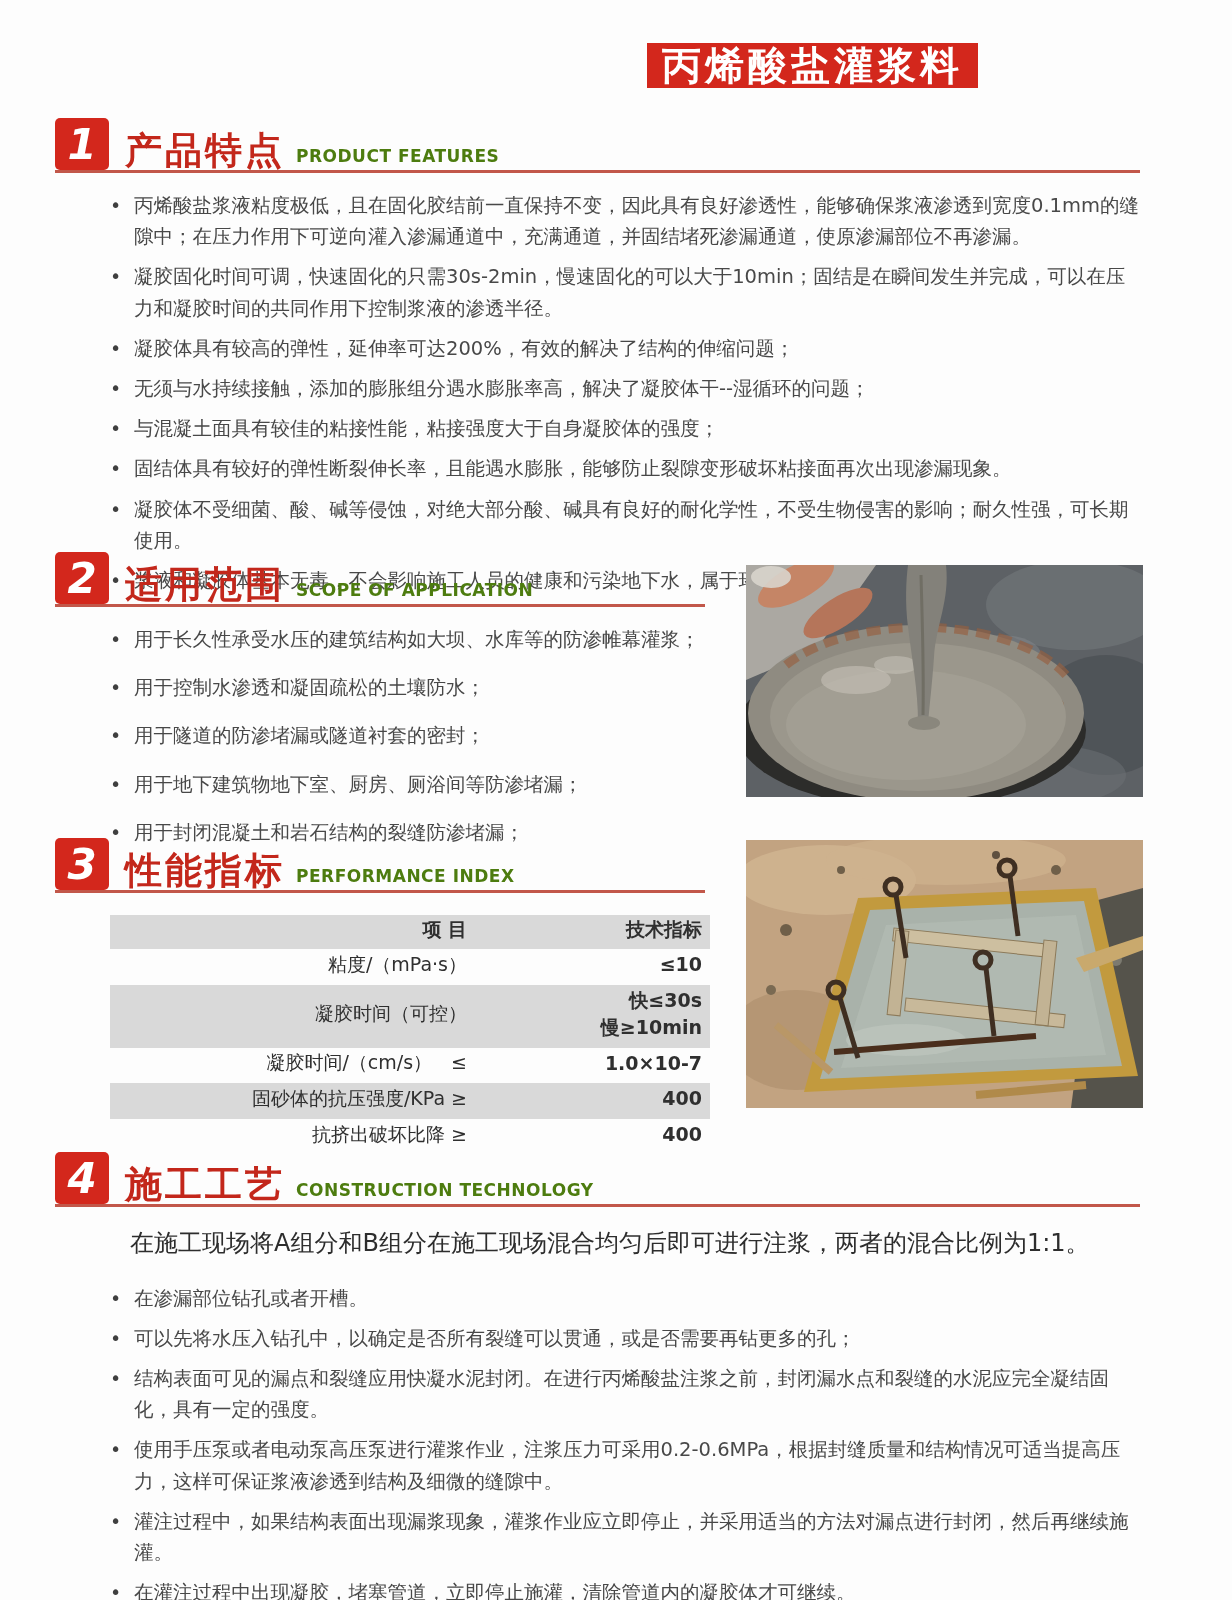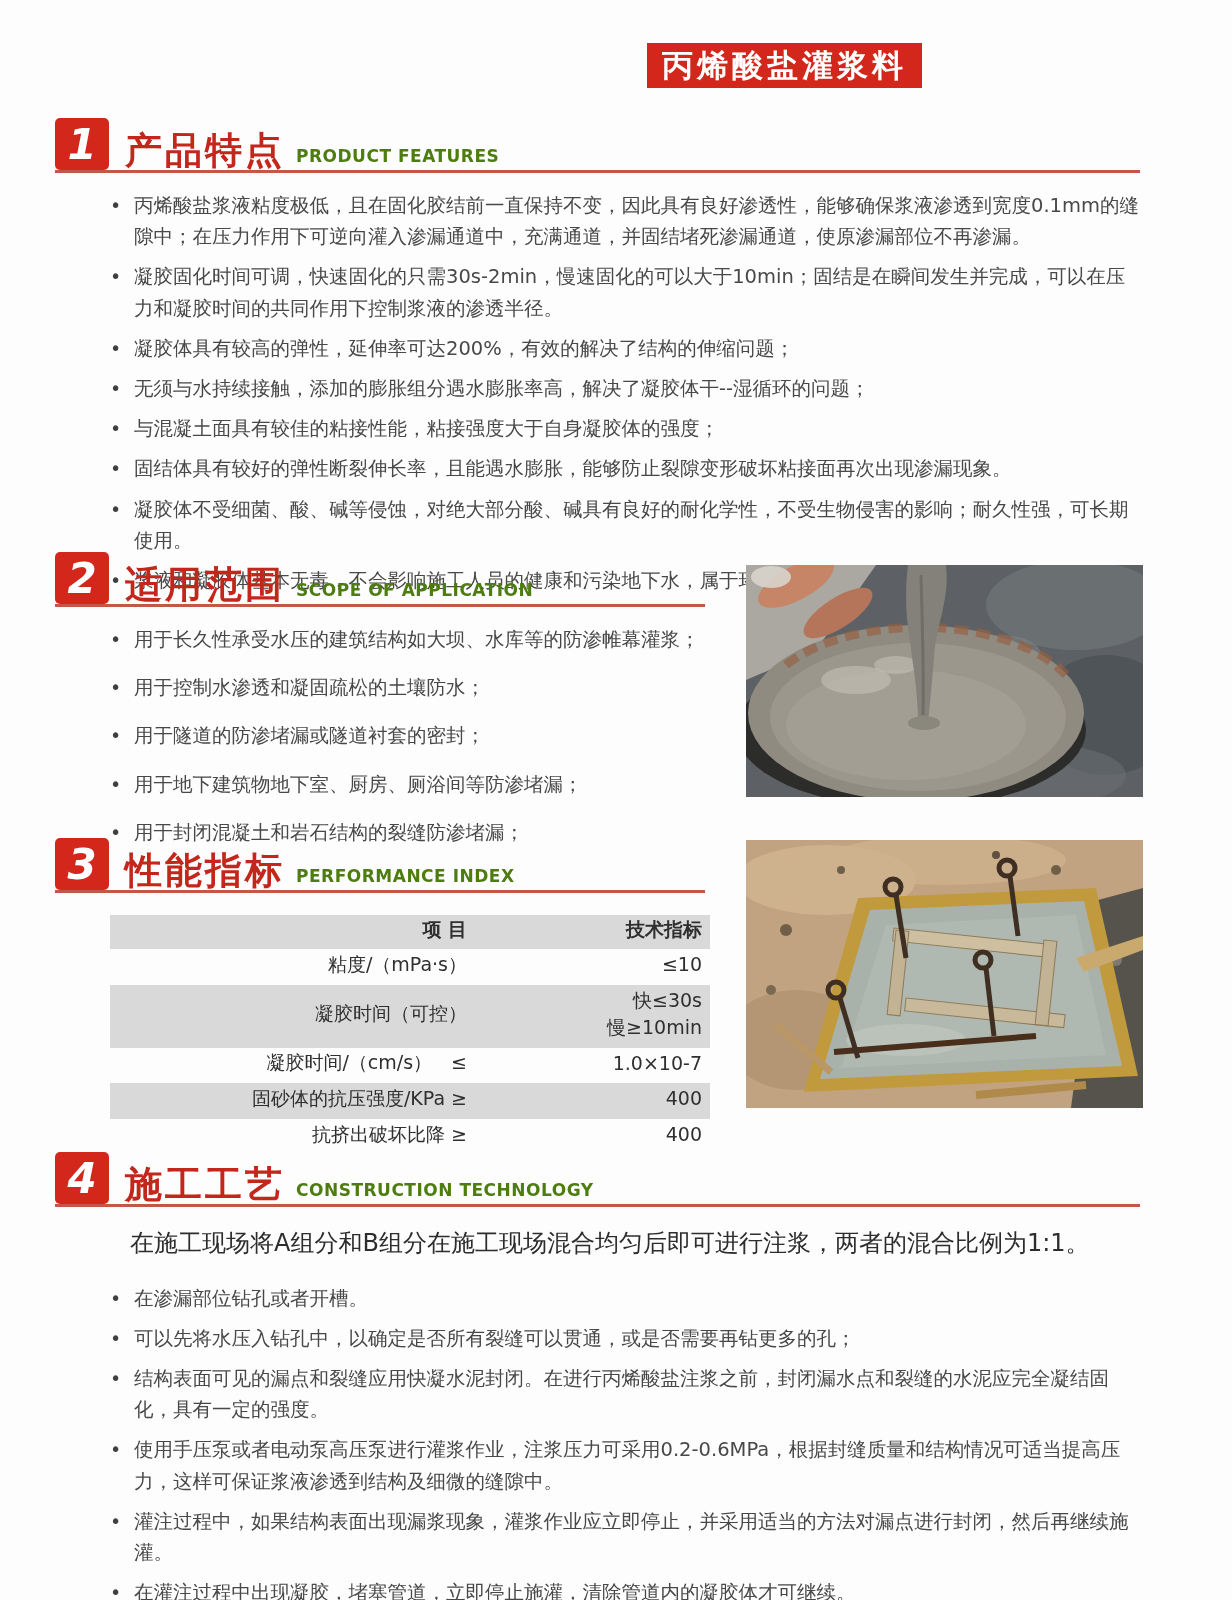--- a/index.html
+++ b/index.html
@@ -5,21 +5,21 @@
   html,body { margin:0; padding:0; background:#ffffff; }
   .page {
     position:relative; width:1232px; height:1600px; margin:0 auto;
     background:#fdfdfd; overflow:hidden;
     font-family:"DejaVu Sans","Liberation Sans",sans-serif;
   }
 
   
   .title-badge {
     position:absolute; left:647px; top:43px; height:45px;
-    background:#d3271c; color:#ffffff; font-size:31px; font-weight:bold;
+    background:#d3271c; color:#ffffff; font-size:39px; font-weight:bold;
     letter-spacing:4px; display:flex; align-items:center; padding:0 15px;
   }
 
   
   .section { position:absolute; left:55px; }
   #sec1 { top:118px; width:1085px; }
   #sec2 { top:552px; width:650px; }
   #sec3 { top:838px; width:650px; }
   #sec4 { top:1152px; width:1085px; }
 
@@ -43,21 +43,21 @@
 
   
   .intro { margin:20px 0 22px 75px; font-size:24px; font-weight:normal; color:#2d2d2d; line-height:1.4; }
 
   
   .perf-table { margin:22px 0 0 55px; width:600px; border-collapse:collapse; font-size:19px; color:#2f2f2f; }
   .perf-table th, .perf-table td { text-align:right; vertical-align:middle; padding:2px 8px 6px 12px; }
   .perf-table th { font-weight:bold; }
   .perf-table .col-label { width:345px; }
   .perf-table tr.shaded { background:#d9d9d9; }
-  .val-line { line-height:1.45; }
+  .val-line { line-height:1.45;font-weight:bold; }
 
   
   .photo { position:absolute; display:block; }
   #photo1 { left:746px; top:565px; width:397px; height:232px; }
   #photo2 { left:746px; top:840px; width:397px; height:268px; }
 </style>
 </head>
 <body>
 
 <div class="page">

